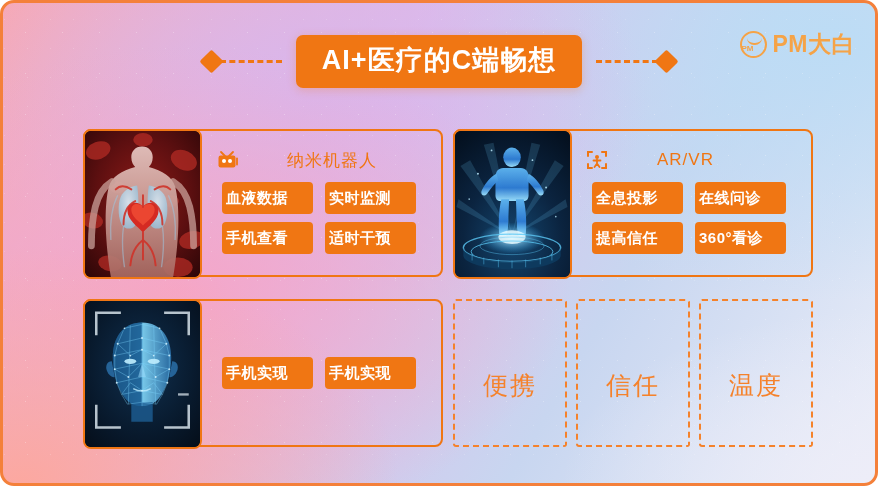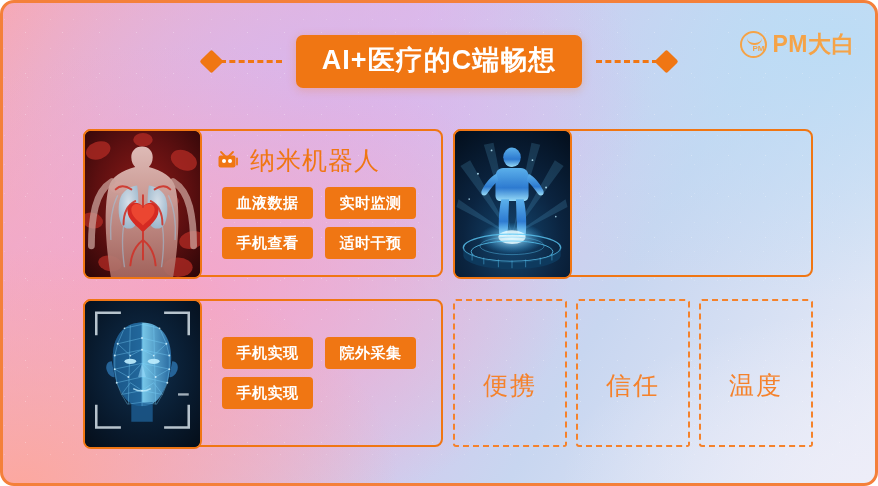--- a/index.html
+++ b/index.html
@@ -98,21 +98,21 @@
   .brand-badge .smile {
     position: absolute;
     top: 5px; left: 5px;
     width: 15px; height: 7px;
     border-bottom: 2px solid #F5A347;
     border-radius: 0 0 10px 10px;
   }
   .brand-badge .pm {
     position: absolute;
     bottom: 3px; left: 0; right: 0;
-    text-align: right;
+    text-align: left;
     font-size: 8px;
     font-weight: bold;
     color: #F5A347;
     line-height: 1;
   }
   .brand-name {
     font-size: 23px;
     font-weight: bold;
     color: #F5A347;
     letter-spacing: 0.5px;
@@ -160,38 +160,38 @@
   .card-head {
     display: flex;
     align-items: center;
     gap: 11px;
     margin-bottom: 10px;
     margin-top: -4px;
   }
   .card-icon { width: 24px; height: 24px; flex: none; }
   .card-icon svg { display: block; width: 24px; height: 24px; }
   .card-title {
-    font-size: 25px;
+    font-size: 17px;
     color: #F07613;
     letter-spacing: 1px;
     white-space: nowrap;
+    margin-left: 37px;
   }
 
   .tags {
     display: grid;
     grid-template-columns: 91px 91px;
     gap: 8px 12px;
     padding-left: 7px;
   }
   .tag {
     background: #F07613;
     color: #fff;
     font-size: 15px;
     font-weight: bold;
-    text-align: center;
     line-height: 1;
     padding: 8px 4px 9px;
     border-radius: 4px;
     white-space: nowrap;
     letter-spacing: .5px;
   }
 
   
   .trio {
     display: flex;
@@ -377,20 +377,43 @@
           <g fill="#bfeeff" opacity=".85">
             <circle cx="24" cy="44" r="1"></circle>
               <circle cx="94" cy="58" r="1"></circle>
             <circle cx="38" cy="20" r=".9"></circle>
               <circle cx="80" cy="30" r=".9"></circle>
             <circle cx="15" cy="70" r=".8"></circle>
               <circle cx="104" cy="88" r=".8"></circle>
           </g>
         </svg>
       </div>
+      <div class="card-body">
+        <div class="card-head">
+          <span class="card-icon">
+            <svg viewBox="0 0 24 24">
+              <g stroke="#F07613" stroke-width="2" fill="none" stroke-linecap="round">
+                <path d="M3 8 V4 h4"></path>
+                  <path d="M17 4 h4 v4"></path>
+                <path d="M21 16 v4 h-4"></path>
+                  <path d="M7 20 H3 v-4"></path>
+              </g>
+              <circle cx="12" cy="9" r="2" fill="#F07613"></circle>
+              <path d="M12 11.5 v4 M8.5 12.5 L15.5 12.5 M12 15.5 L9.5 19 M12 15.5 L14.5 19" stroke="#F07613" stroke-width="1.8" fill="none" stroke-linecap="round"></path>
+            </svg>
+          </span>
+          <span class="card-title">AR/VR</span>
+        </div>
+        <div class="tags">
+          <span class="tag">全息投影</span>
+          <span class="tag">在线问诊</span>
+          <span class="tag">提高信任</span>
+          <span class="tag">360°看诊</span>
+        </div>
+      </div>
     </div>
 
     <div class="card c-left">
       <div class="thumb">
         <svg viewBox="0 0 119 150" preserveAspectRatio="xMidYMid slice">
           <defs>
             <radialGradient id="faceBg" cx="50%" cy="45%" r="80%">
               <stop offset="0%" stop-color="#10304f"></stop>
               <stop offset="60%" stop-color="#08192c"></stop>
               <stop offset="100%" stop-color="#040b15"></stop>
@@ -460,21 +483,20 @@
             <path d="M83 12 h24 v22"></path>
             <path d="M107 108 v22 H83"></path>
             <path d="M36 130 H12 v-22"></path>
           </g>
           <path d="M96 96 h11" stroke="#c7d3dc" stroke-width="2.4" opacity=".8"></path>
         </svg>
       </div>
       <div class="card-body">
         <div class="tags">
           <span class="tag">手机实现</span>
-          <span class="tag">院外采集</span>
           <span class="tag">手机实现</span>
         </div>
       </div>
     </div>
 
     <div class="trio">
       <div class="dbox">
         <span>便携</span>
       </div>
       <div class="dbox">

